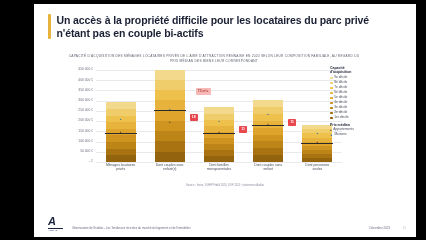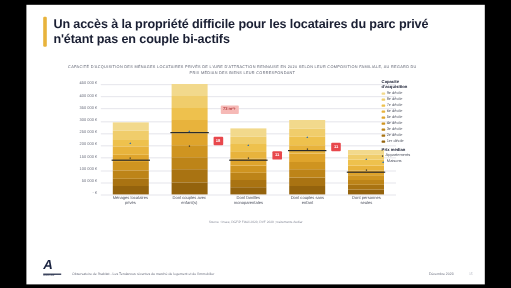--- a/index.html
+++ b/index.html
@@ -1,18 +1,18 @@
 <!DOCTYPE html>
 <html><head>
 <meta charset="utf-8">
 <style>
   html,body{margin:0;padding:0;background:#000;}
   body{width:426px;height:240px;overflow:hidden;font-family:"Liberation Sans",sans-serif;}
 
-  #slide{position:absolute;left:22px;top:4px;width:382px;height:233px;background:#ffffff;overflow:hidden;}
+  #slide{position:absolute;left:34px;top:4px;width:382px;height:233px;background:#ffffff;overflow:hidden;}
 
   
   .title-wrap{position:absolute;left:14px;top:10px;width:352px;display:flex;gap:6px;}
   .title-bar{width:2.5px;background:#e8b33c;flex:0 0 auto;border-radius:1px;}
   .title-txt{font-size:10.5px;line-height:12.5px;font-weight:bold;color:#1a1f33;letter-spacing:-0.1px;}
 
   
   .subtitle{position:absolute;left:30px;top:50px;width:300px;font-size:3.2px;line-height:5px;
             color:#5b5f6e;letter-spacing:0.25px;text-align:center;text-transform:uppercase;}
 

